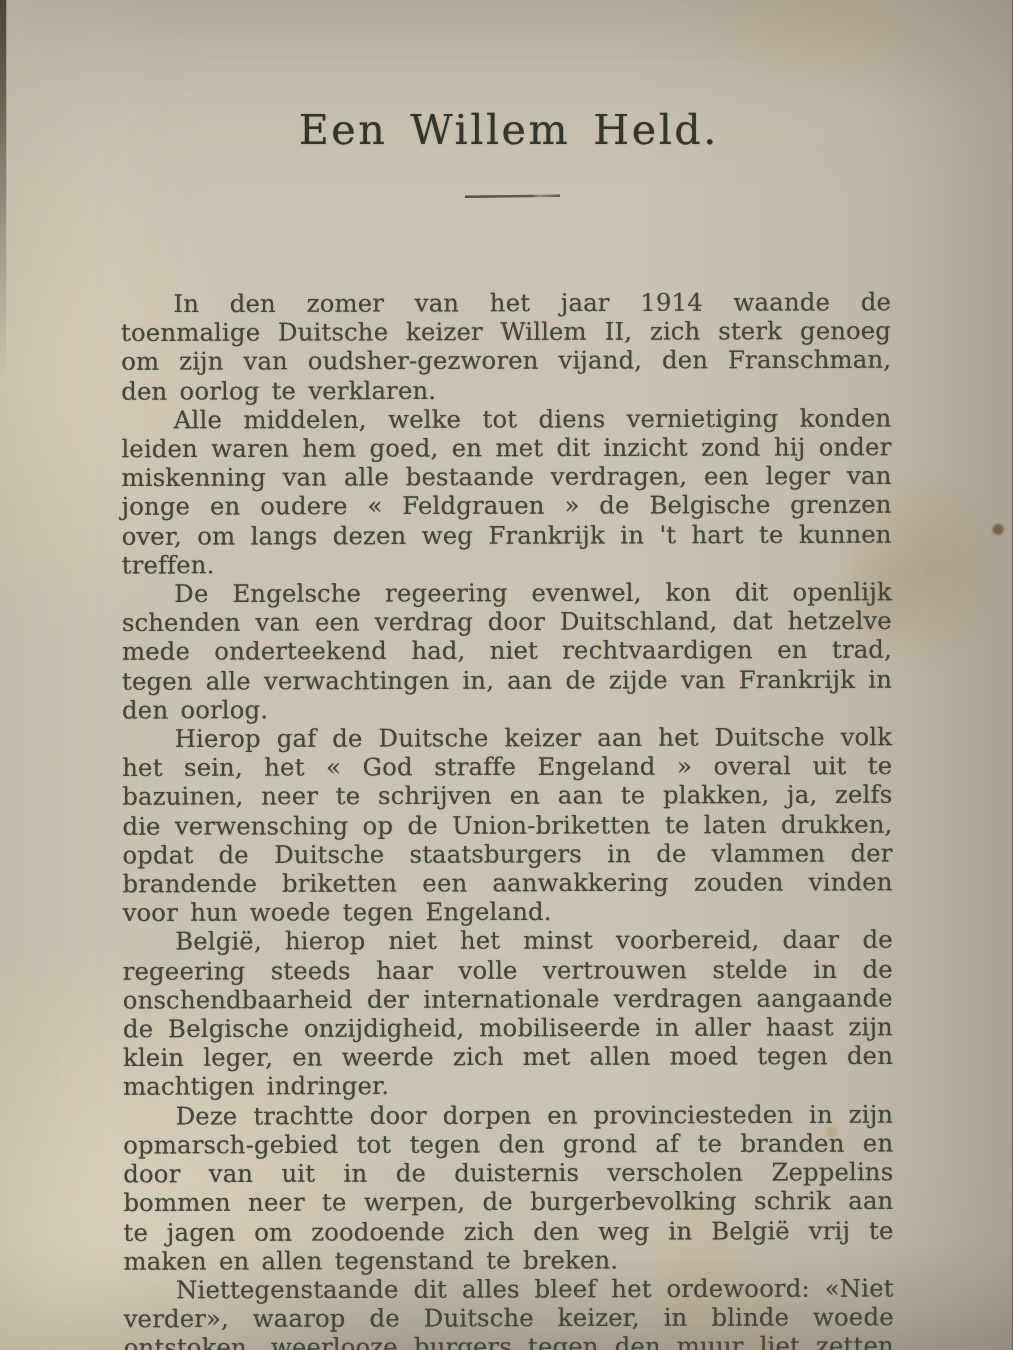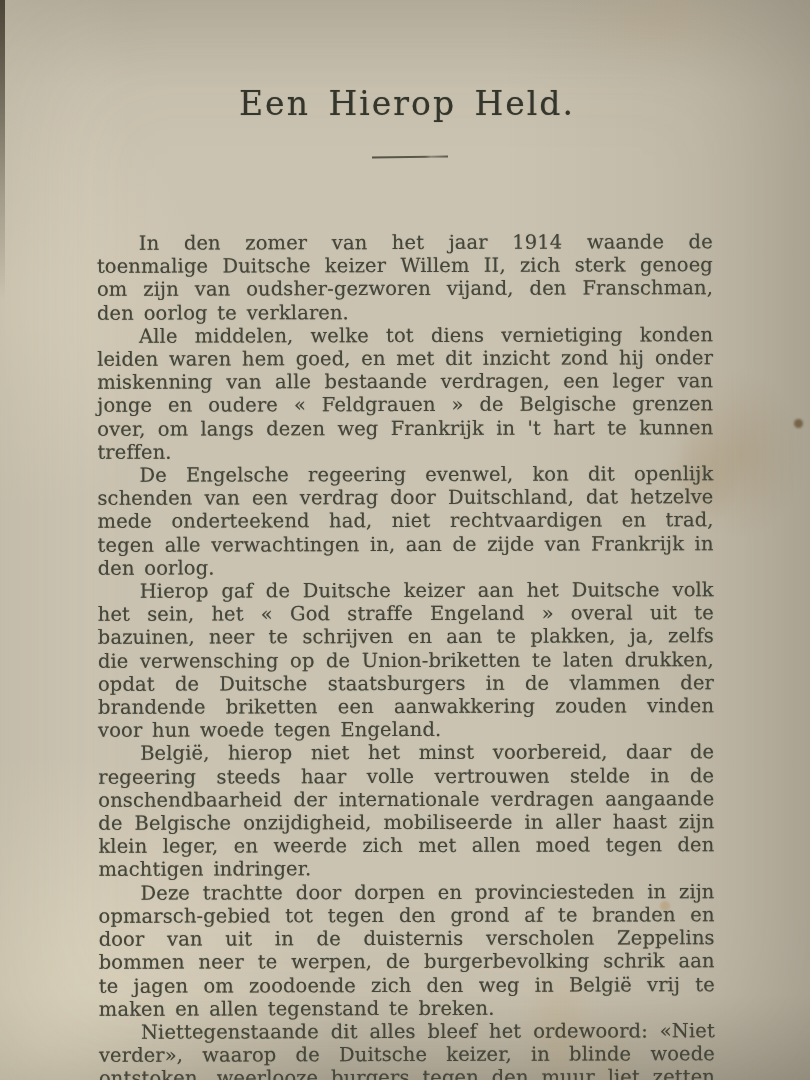--- a/index.html
+++ b/index.html
@@ -124,21 +124,21 @@
 </style>
 </head>
 <body>
 
 <div class="photo">
 
   <div class="edge-left"></div>
   <div class="spot-dark"></div>
   <div class="spot-faint"></div>
 
-  <h1 class="title">Een Hierop Held.</h1>
+  <h1 class="title">Een Willem Held.</h1>
 
   <div class="divider"></div>
 
   <div class="body-text">
     <p>In den zomer van het jaar 1914 waande de toenmalige Duitsche keizer Willem II, zich sterk genoeg om zijn van oudsher-gezworen vijand, den Franschman, den oorlog te verklaren.</p>
     <p>Alle middelen, welke tot diens vernietiging konden leiden waren hem goed, en met dit inzicht zond hij onder miskenning van alle bestaande verdragen, een leger van jonge en oudere « Feldgrauen » de Belgische grenzen over, om langs dezen weg Frankrijk in 't hart te kunnen treffen.</p>
     <p>De Engelsche regeering evenwel, kon dit openlijk schenden van een verdrag door Duitschland, dat hetzelve mede onderteekend had, niet rechtvaardigen en trad, tegen alle verwachtingen in, aan de zijde van Frankrijk in den oorlog.</p>
     <p>Hierop gaf de Duitsche keizer aan het Duitsche volk het sein, het « God straffe Engeland » overal uit te bazuinen, neer te schrijven en aan te plakken, ja, zelfs die verwensching op de Union-briketten te laten drukken, opdat de Duitsche staatsburgers in de vlammen der brandende briketten een aanwakkering zouden vinden voor hun woede tegen Engeland.</p>
     <p>België, hierop niet het minst voorbereid, daar de regeering steeds haar volle vertrouwen stelde in de onschendbaarheid der internationale verdragen aangaande de Belgische onzijdigheid, mobiliseerde in aller haast zijn klein leger, en weerde zich met allen moed tegen den machtigen indringer.</p>
     <p>Deze trachtte door dorpen en provinciesteden in zijn opmarsch-gebied tot tegen den grond af te branden en door van uit in de duisternis verscholen Zeppelins bommen neer te werpen, de burgerbevolking schrik aan te jagen om zoodoende zich den weg in België vrij te maken en allen tegenstand te breken.</p>

